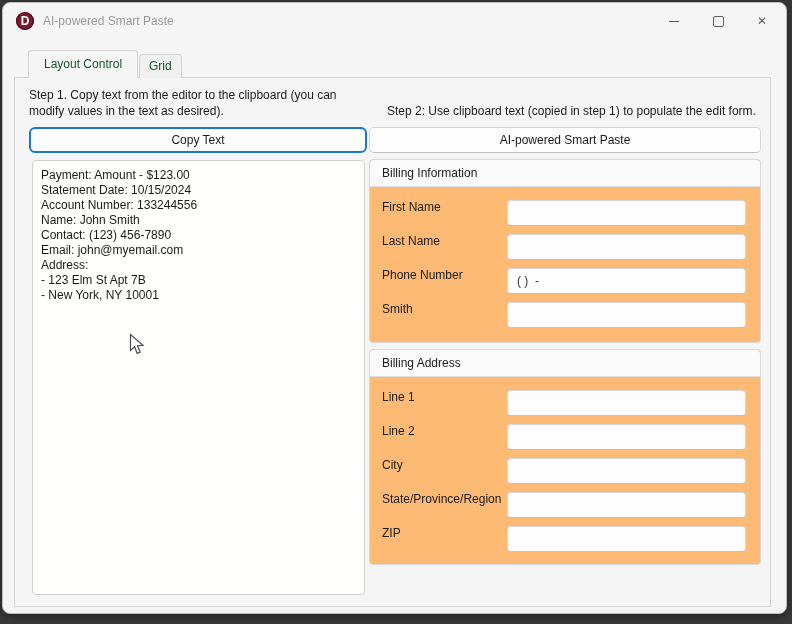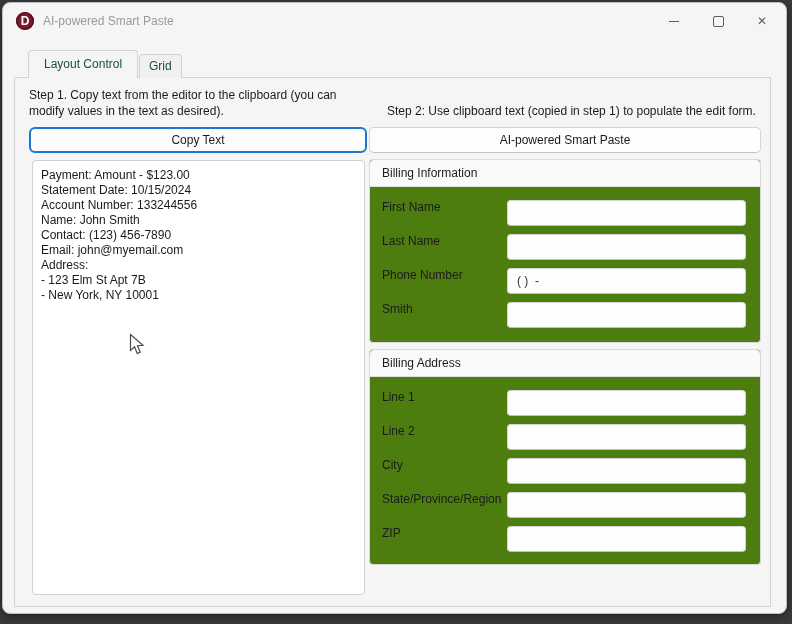--- a/index.html
+++ b/index.html
@@ -32,21 +32,21 @@
   .btn{position:absolute;box-sizing:border-box;height:26px;background:#fdfdfd;border:1px solid #d4d4d4;
     border-bottom-color:#c2c2c2;border-radius:5px;font-size:12px;color:#1b1b1b;text-align:center;
     line-height:24px;z-index:2;cursor:default;}
   #copy-btn{left:26px;top:124px;width:338px;border:2px solid #1976d2;line-height:22px;border-radius:6px;}
   #paste-btn{left:366px;top:124px;width:392px;}
   .memo{position:absolute;left:29px;top:157px;width:333px;height:435px;background:#fffffe;
     border:1px solid #d0d0d0;border-radius:4px;box-sizing:border-box;padding:7px 8px;z-index:2;}
   .mline{font-size:12px;line-height:15px;color:#1a1a1a;white-space:pre;}
   
   .grp{position:absolute;left:366px;width:392px;border:1px solid #d9d9d9;border-radius:4px;
-    box-sizing:border-box;background:#4d7c0f;z-index:2;}
+    box-sizing:border-box;background:#fdba74;z-index:2;}
   #grp-info{top:156px;height:184px;}
   #grp-addr{top:346px;height:216px;}
   .grp-head{height:26px;line-height:26px;padding-left:12px;font-size:12px;color:#1b1b1b;
     background:#fafafa;border-bottom:1px solid #dedede;border-radius:4px 4px 0 0;}
   .grp-body{padding:13px 14px 0 12px;}
   .frow{display:flex;height:26px;margin-bottom:8px;}
   .frow .flabel{width:125px;flex:none;font-size:12px;color:#1b1b1b;}
   .frow input{flex:1;height:26px;box-sizing:border-box;background:#fdfdfd;border:1px solid #d6d6d6;
     border-bottom-color:#c0c0c0;border-radius:4px;font-family:"Liberation Sans","DejaVu Sans",sans-serif;
     font-size:12px;color:#333;padding:0 9px;outline:none;}

